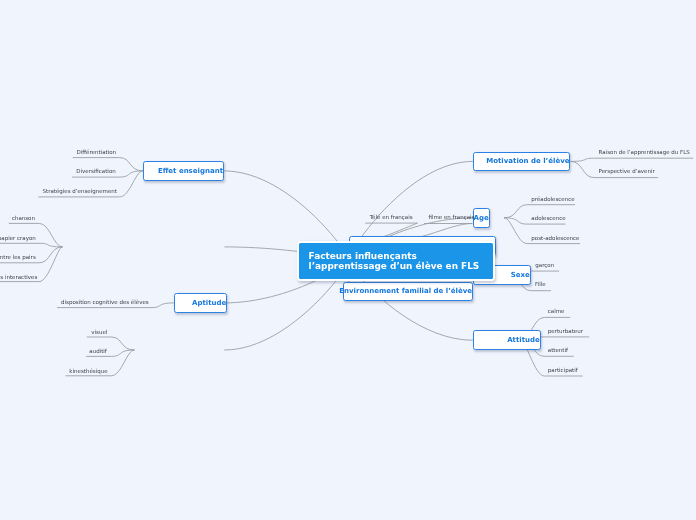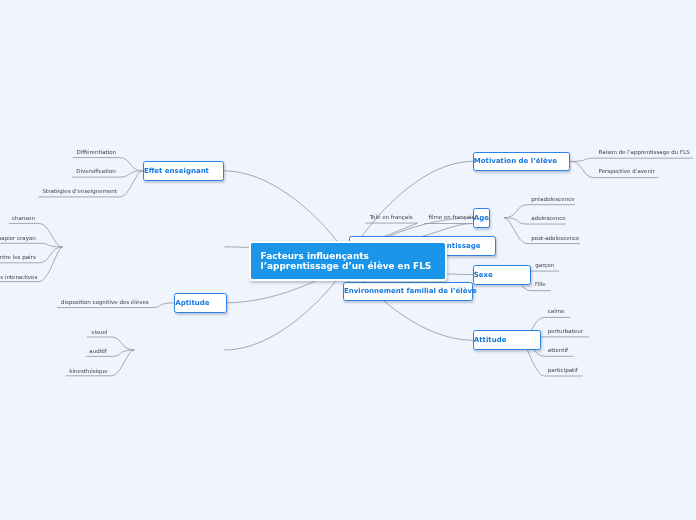--- a/index.html
+++ b/index.html
@@ -4,26 +4,26 @@
 <title>Facteurs influençants l’apprentissage d’un élève en FLS</title>
 <style>
   html,body{margin:0;padding:0;}
   body{width:696px;height:520px;background:#f0f4fd;overflow:hidden;
        font-family:"DejaVu Sans",sans-serif;}
   #canvas{position:relative;width:696px;height:520px;}
   svg.links{position:absolute;left:0;top:0;width:696px;height:520px;overflow:visible;}
   svg.links path{fill:none;stroke:#989da3;stroke-width:.88;}
   .node{position:absolute;box-sizing:border-box;background:#fff;border:1.3px solid #2b82e4;
         border-radius:2.6px;color:#1376dd;font-weight:700;font-size:7px;
-        display:flex;align-items:center;justify-content:flex-start;white-space:nowrap;
+        display:flex;align-items:center;justify-content:flex-end;white-space:nowrap;
         box-shadow:1px 1.5px 2.2px rgba(60,80,110,.28);}
   .root{position:absolute;box-sizing:border-box;background:#1b95e7;border:2.4px solid #fff;
         border-radius:3.5px;color:#fff;font-weight:700;font-size:8.92px;line-height:10.4px;
         box-shadow:1px 1.5px 2.8px rgba(60,80,110,.3);white-space:nowrap;
-        display:flex;flex-direction:column;justify-content:center;padding-left:9.8px;padding-top:1.1px;}
+        display:flex;flex-direction:column;justify-content:center;padding-left:9.8px;padding-top:1.1px;margin-left:48px;}
   .leaf{position:absolute;font-size:5.5px;color:#3a3f47;white-space:nowrap;line-height:6px;}
 </style>
 </head>
 <body>
 
 <div id="canvas">
 <svg class="links" viewBox="0 0 696 520">
 <path d="M 224.0 170.9 C 291.9 170.9 354.1 260.2 348.5 260.2"></path>
 <path d="M 224.5 246.9 C 292.1 246.9 354.1 260.2 348.5 260.2"></path>
 <path d="M 224.3 302.9 C 292.0 302.9 354.1 260.2 348.5 260.2"></path>

